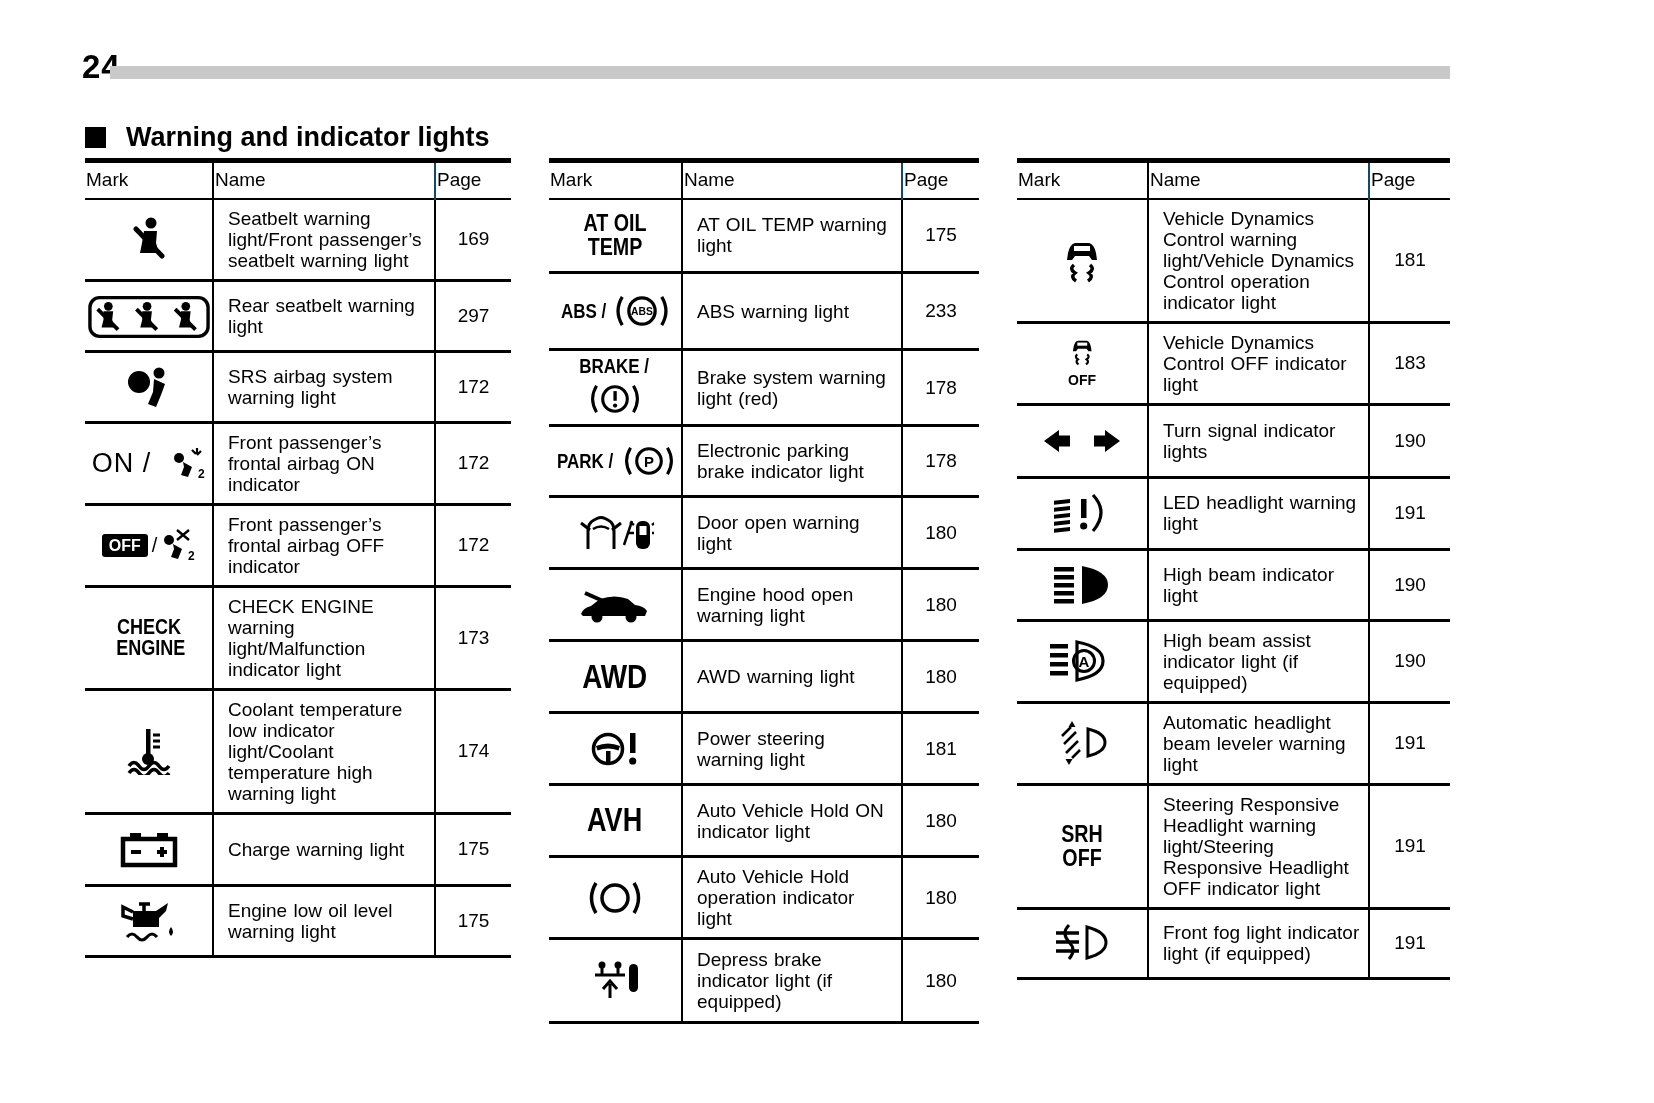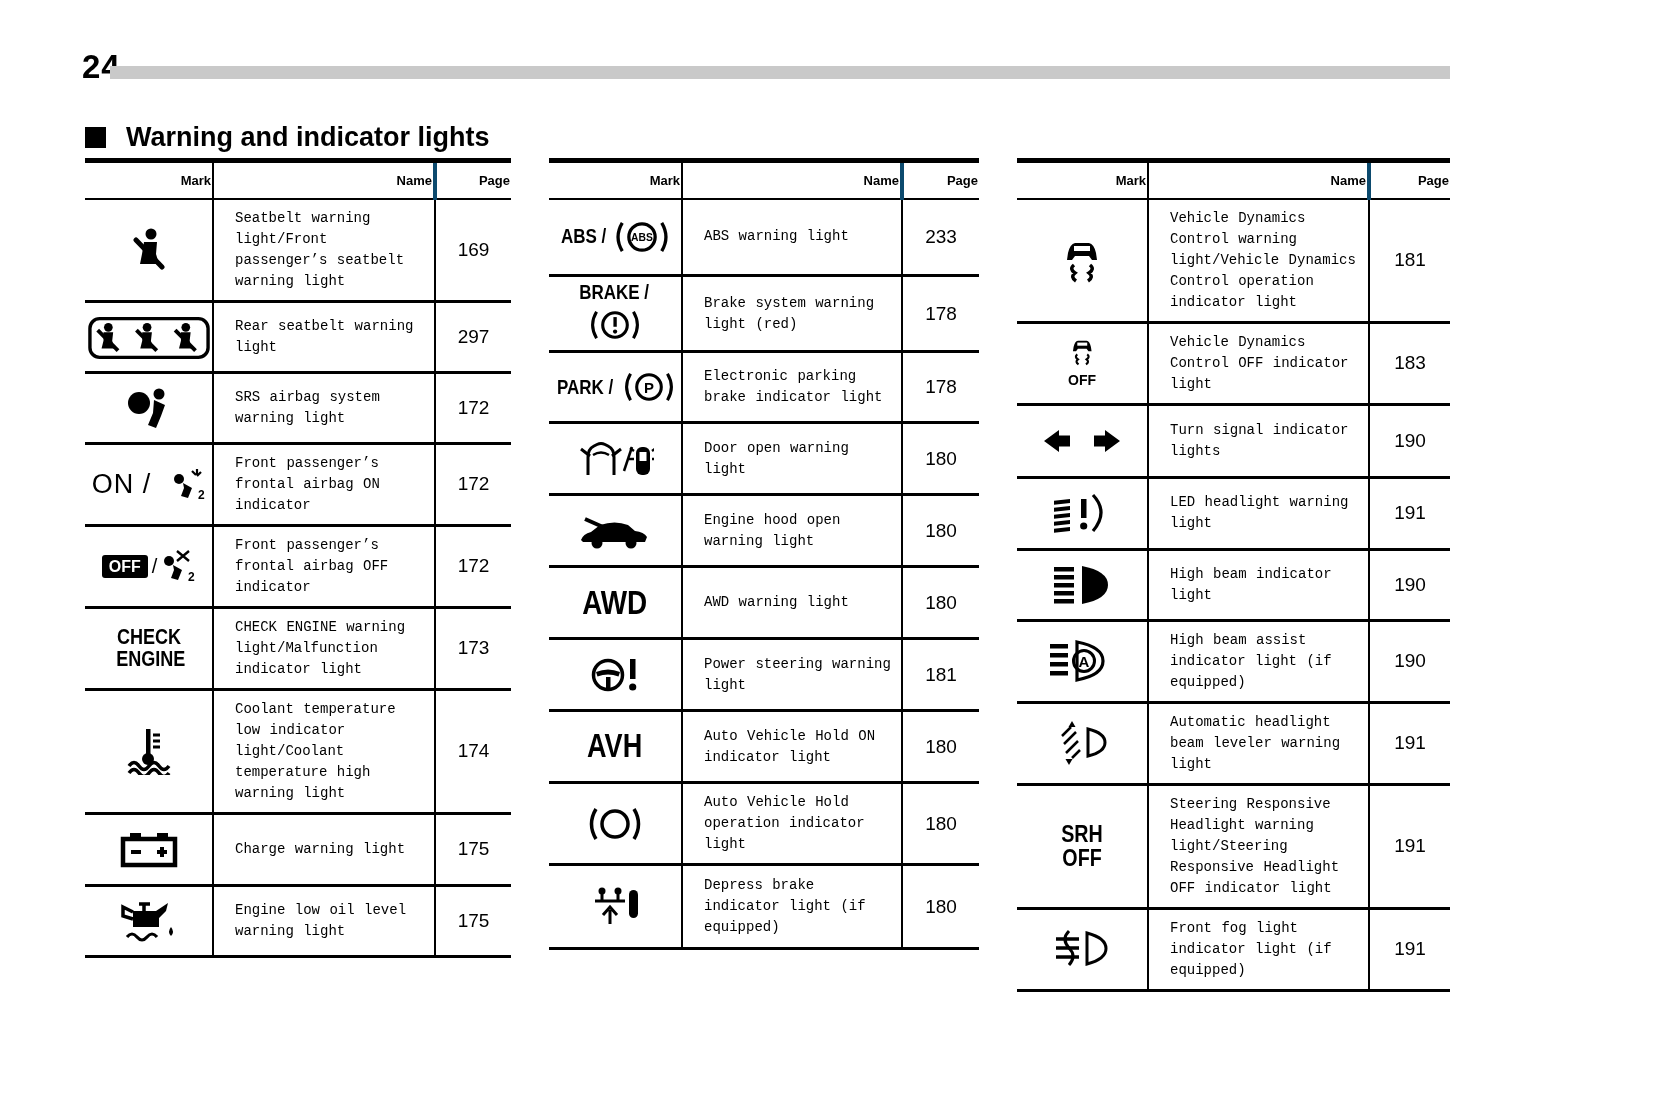--- a/index.html
+++ b/index.html
@@ -6,29 +6,29 @@
   .page{position:relative;width:1654px;height:1103px;background:#ffffff;overflow:hidden;
         font-family:"Liberation Sans", sans-serif;color:#000;}
   .hdr-rule{position:absolute;left:110px;top:66px;width:1340px;height:13px;background:#c9c9c9;}
   .pageno{position:absolute;left:82px;top:48px;font-size:33px;font-weight:bold;letter-spacing:1px;}
   .heading{position:absolute;left:85px;top:122px;display:flex;align-items:center;gap:20px;}
   .heading .sq{width:21px;height:21px;background:#000;display:inline-block;}
   .heading .ttl{font-size:27px;font-weight:bold;}
 
   table.tbl{position:absolute;top:158px;border-collapse:collapse;table-layout:fixed;
             border-top:5px solid #000;border-bottom:3px solid #000;}
-  table.tbl th{font-weight:bold;font-size:13px;text-align:right;vertical-align:middle;}
+  table.tbl th{font-weight:normal;font-size:19px;text-align:left;vertical-align:middle;}
   table.tbl thead tr{border-bottom:2px solid #000;}
   table.tbl tbody tr{border-bottom:3px solid #000;}
   td.mark-cell{border-right:2px solid #000;text-align:center;vertical-align:middle;padding:4px 2px;}
   th.mark-col{border-right:2px solid #000;}
   td.page-cell{border-left:2px solid #000;text-align:center;vertical-align:middle;font-size:19px;}
-  th.page-col{border-left:4px solid #0c4a6e;}
-  td.name-cell{font-size:14px;line-height:21px;padding:8px 8px 8px 21px;vertical-align:middle;text-align:left;
-               word-spacing:1px;font-family:Liberation Mono, monospace;}
+  th.page-col{border-left:2px solid #0c4a6e;}
+  td.name-cell{font-size:19px;line-height:21px;padding:8px 8px 8px 14px;vertical-align:middle;text-align:left;
+               word-spacing:1px;}
 
   .cond{display:inline-block;transform:scaleX(0.82);transform-origin:50% 50%;font-weight:bold;line-height:0.98;}
   .mk-atoil{font-size:24px;width:86px;}
   .mk-check{font-size:22px;width:80px;}
   .mk-awd{font-size:34px;}
   .mk-avh{font-size:33px;}
   .mk-srh{font-size:24px;width:58px;}
   .mk-pre{display:inline-block;transform:scaleX(0.85);transform-origin:50% 50%;
           font-size:20px;font-weight:bold;vertical-align:middle;margin-right:1px;}
   .mk-on{font-size:27px;letter-spacing:1px;vertical-align:middle;margin-right:20px;text-align:right;}
@@ -190,20 +190,27 @@
         <col style="width:77px">
       </colgroup>
     <thead>
         <tr style="height:38px">
       <th class="mark-col">Mark</th>
       <th>Name</th>
       <th class="page-col">Page</th>
     </tr>
       </thead>
     <tbody>
+    <tr style="height:74px">
+      <td class="mark-cell">
+        <span class="cond mk-atoil">AT OIL TEMP</span>
+      </td>
+      <td class="name-cell">AT OIL TEMP warning light</td>
+      <td class="page-cell">175</td>
+    </tr>
     <tr style="height:77px">
       <td class="mark-cell">
         <span class="mk-pre">ABS /</span><svg width="62" height="42" viewBox="0 0 66 42">
           <path d="M12 6 q-9 15 0 30" fill="none" stroke="#000" stroke-width="3.5"></path>
           <circle cx="33" cy="21" r="14" fill="none" stroke="#000" stroke-width="3.5"></circle>
           <text x="33" y="25.5" font-size="11" font-weight="bold" text-anchor="middle">ABS</text>
           <path d="M54 6 q9 15 0 30" fill="none" stroke="#000" stroke-width="3.5"></path>
         </svg>
       </td>
       <td class="name-cell">ABS warning light</td>

